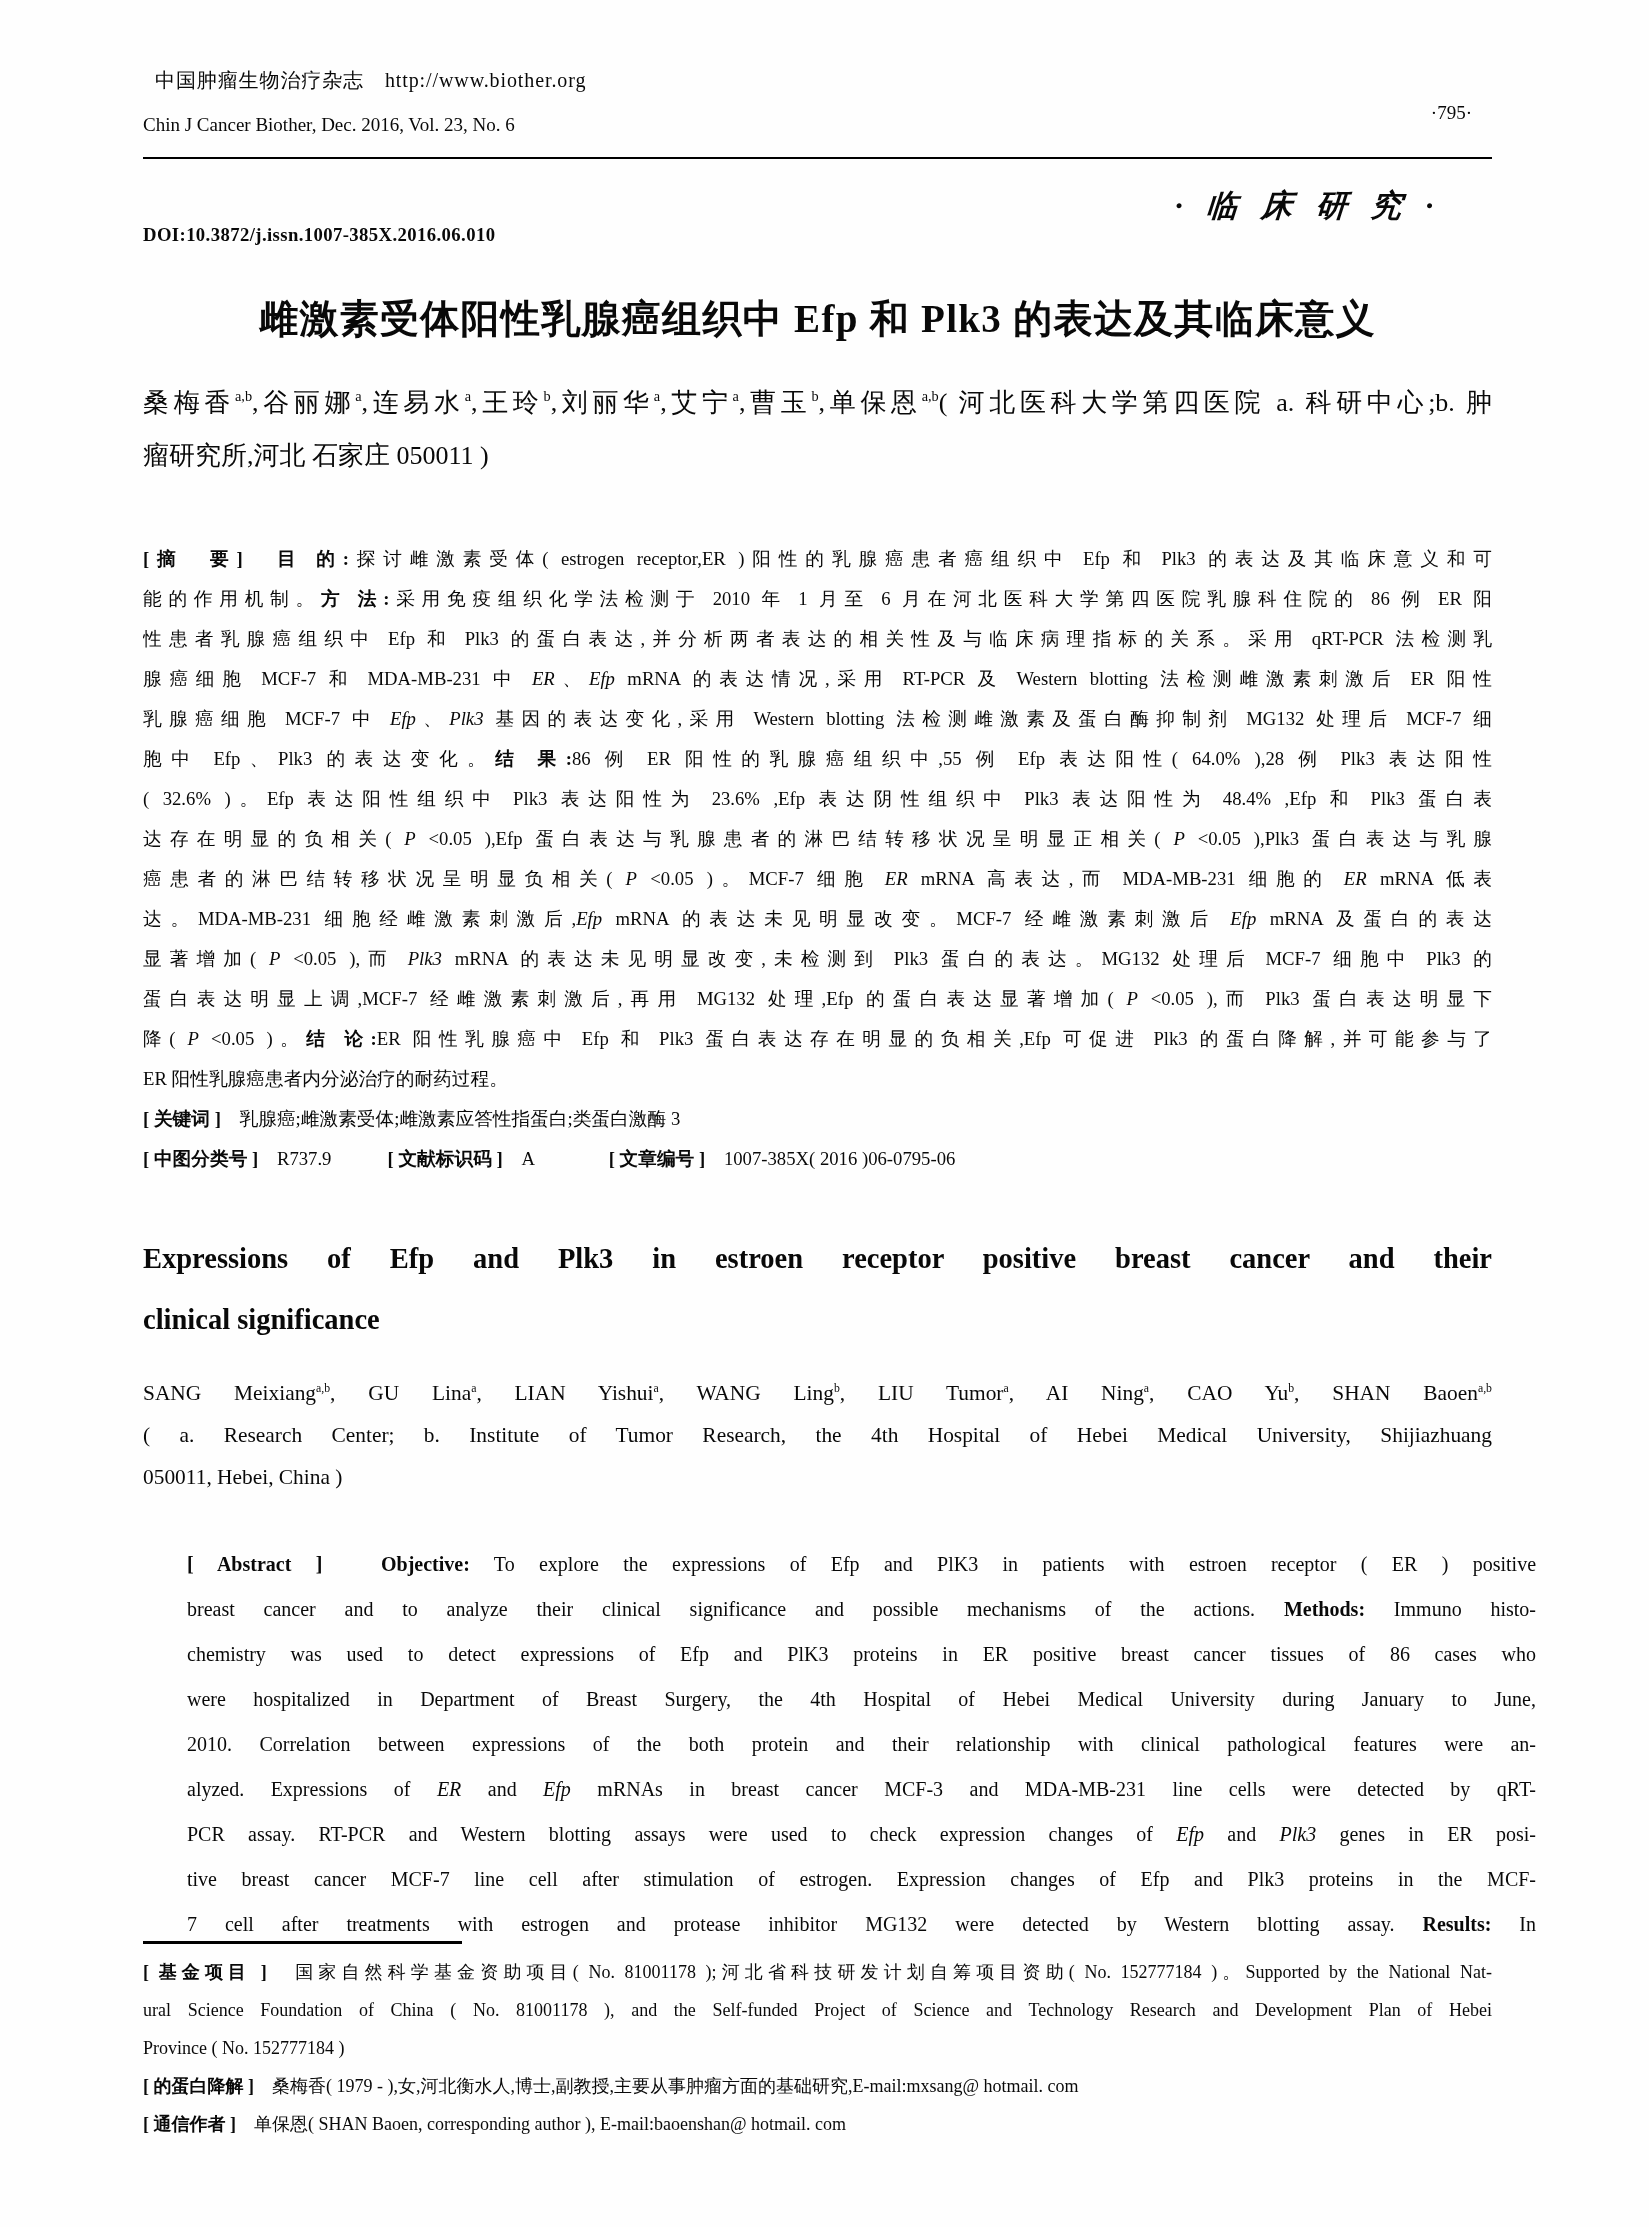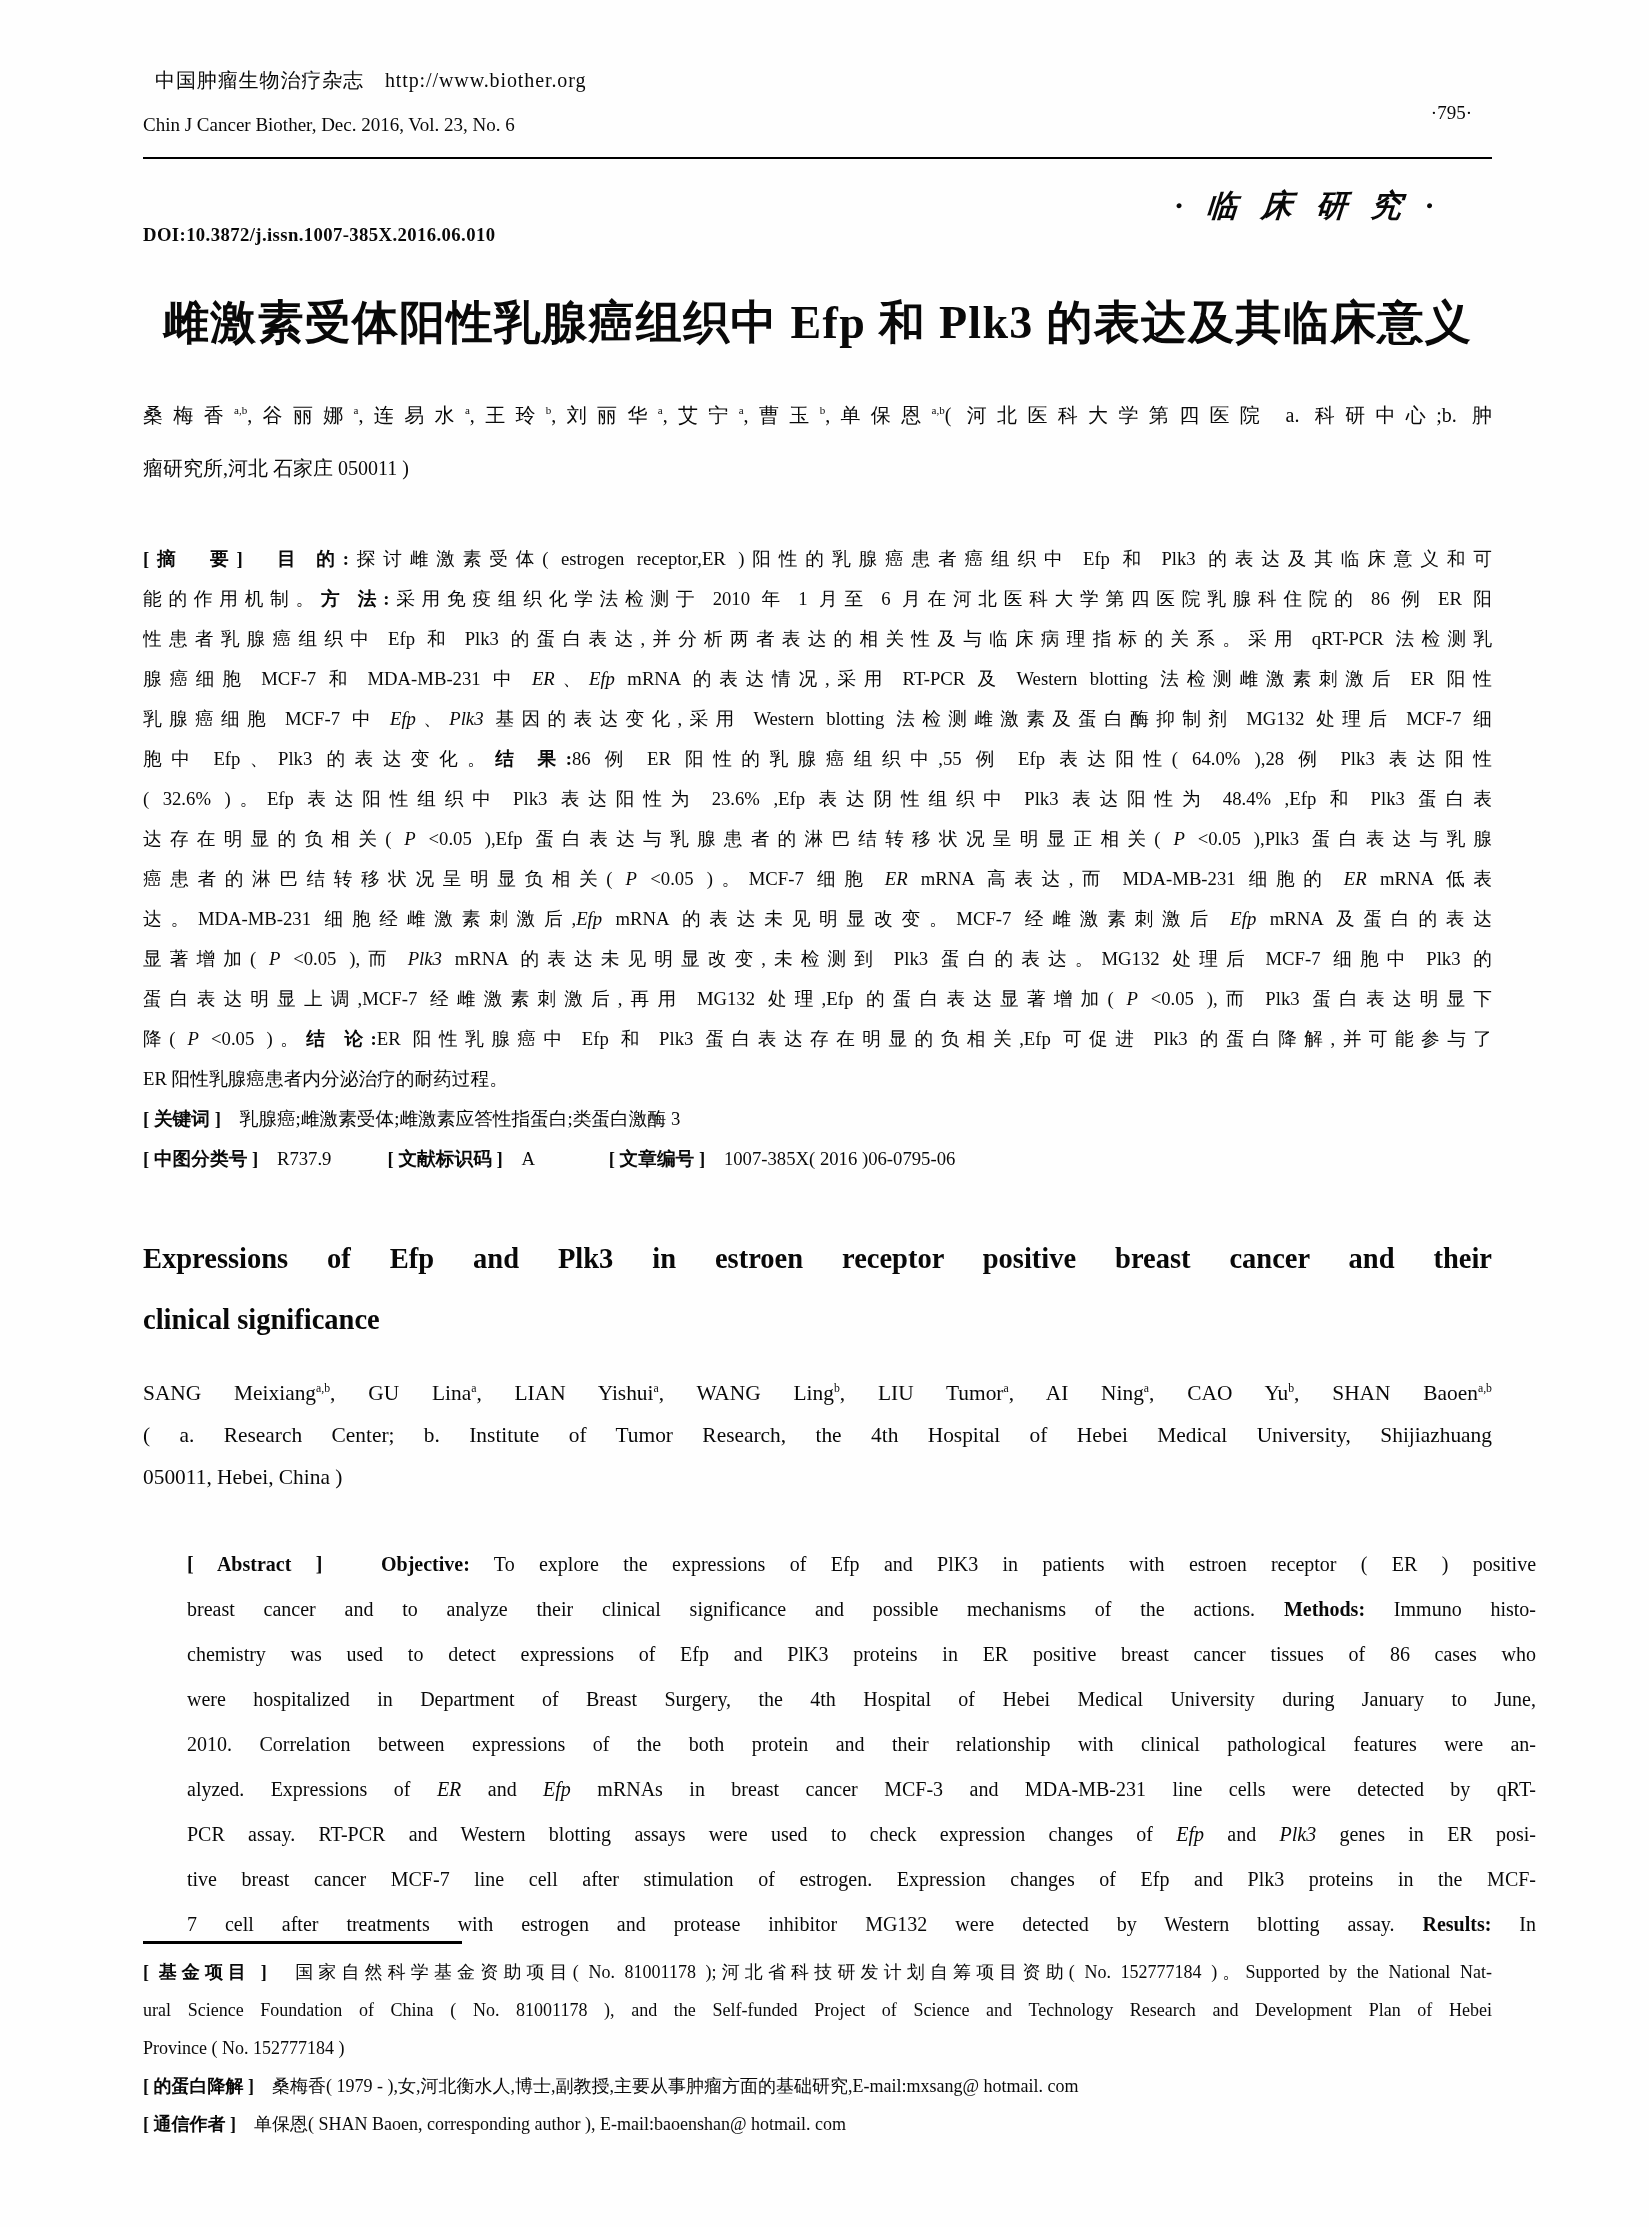--- a/index.html
+++ b/index.html
@@ -15,22 +15,22 @@
   .hdr-zh{top:67px;font-size:20px;letter-spacing:0.9px;margin-left:12px;}
   .hdr-en{top:114px;font-size:19px;}
   .pageno{top:102px;left:auto;right:178px;width:auto;font-size:19px;}
   .hdr-rule{top:157px;height:2.2px;background:#000;}
   .doi{top:224px;font-size:18.7px;font-weight:bold;letter-spacing:0.4px;}
   .sect{
     top:185px;left:auto;right:209px;width:auto;
     font-size:31px;font-weight:bold;font-style:italic;
     letter-spacing:8px;transform:skewX(-4deg);
   }
-  .title-cn{top:292px;font-size:46px;font-weight:bold;text-align:center;margin:0;letter-spacing:1.3px;}
-  .authors-cn{top:389px;font-size:20px;line-height:53px;}
+  .title-cn{top:292px;font-size:39px;font-weight:bold;text-align:center;margin:0;letter-spacing:1.3px;}
+  .authors-cn{top:376px;font-size:26px;line-height:53px;}
   .authors-cn .line{height:53px;}
   .abstract-cn{top:539px;font-size:18.7px;line-height:40px;}
   .abstract-cn .line{height:40px;}
   .title-en{top:1228px;font-size:28.5px;line-height:61px;font-weight:bold;}
   .title-en .line{height:61px;}
   .authors-en{top:1372px;font-size:21.4px;line-height:42px;}
   .authors-en .line{height:42px;}
   .abstract-en{top:1542px;font-size:20px;line-height:45px;margin-left:44px;}
   .abstract-en .line{height:45px;}
   .foot-rule{top:1941px;width:319px;height:2.7px;background:#000;}

